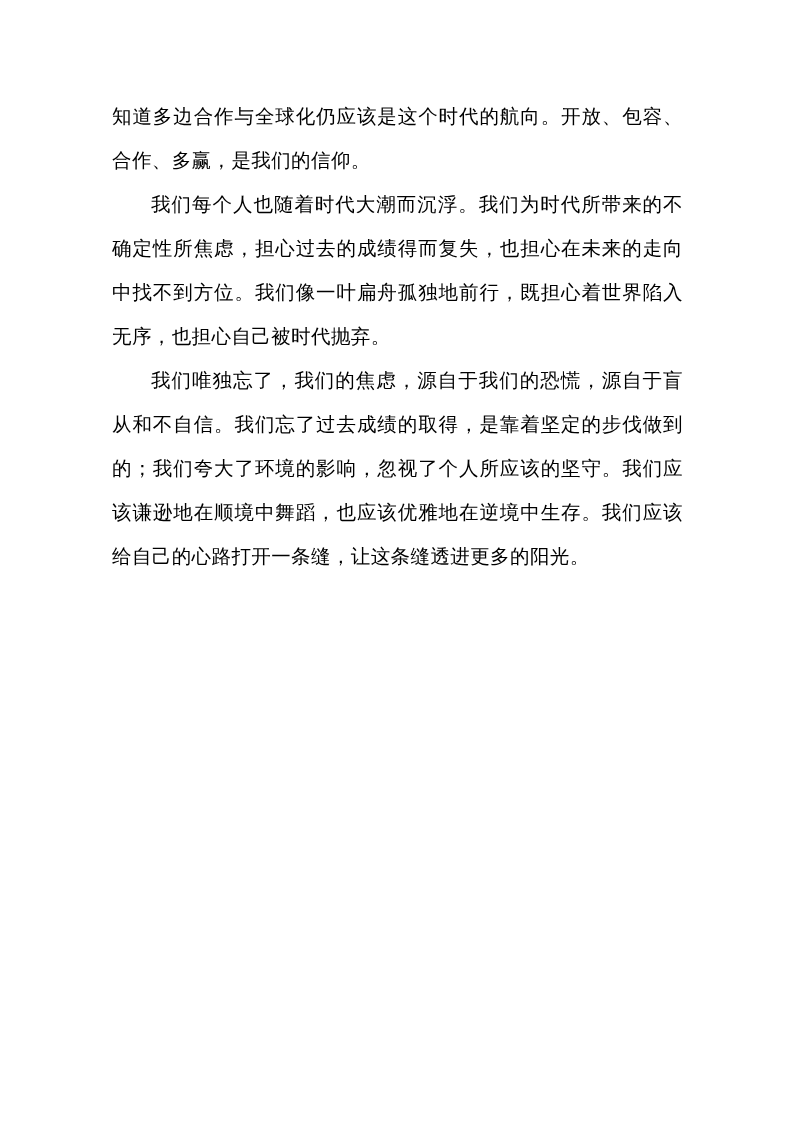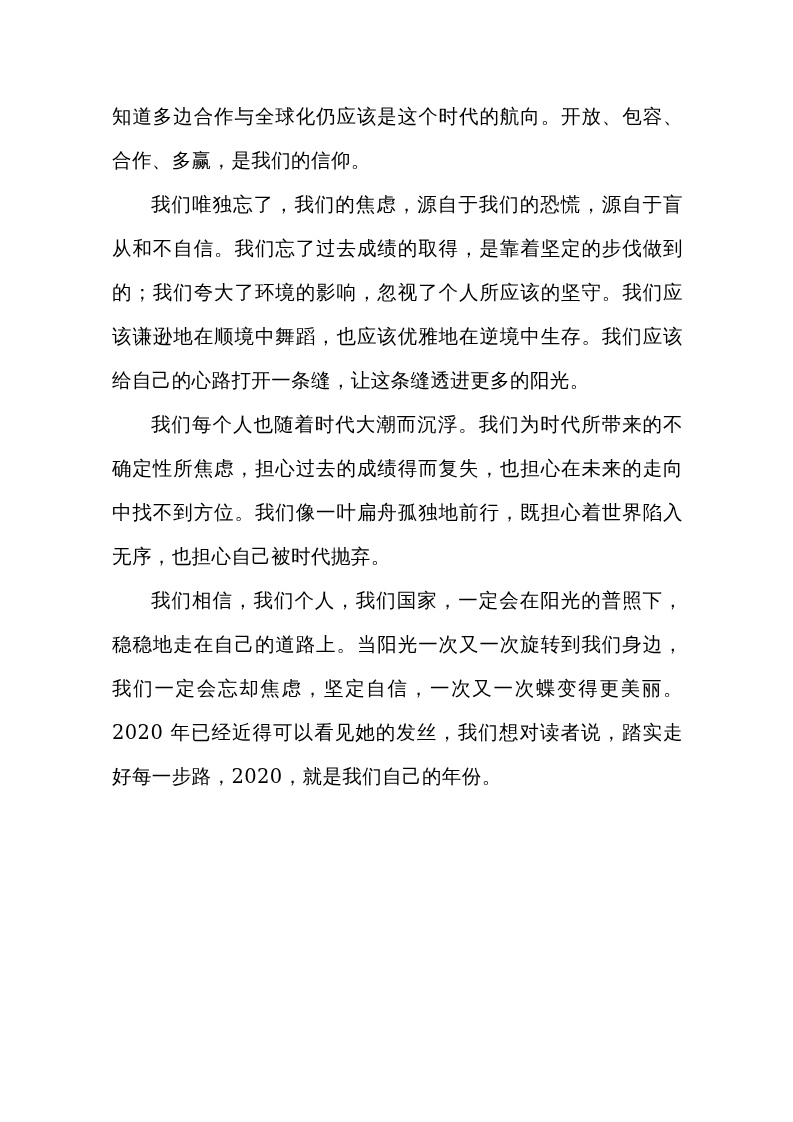--- a/index.html
+++ b/index.html
@@ -36,17 +36,16 @@
   .para.indent {
     text-indent: 2em;
   }
 </style>
 </head>
 <body>
 
 <div class="page">
   <div class="doc-body">
     <p class="para">知道多边合作与全球化仍应该是这个时代的航向。开放、包容、合作、多赢，是我们的信仰。</p>
+    <p class="para indent">我们每个人也随着时代大潮而沉浮。我们为时代所带来的不确定性所焦虑，担心过去的成绩得而复失，也担心在未来的走向中找不到方位。我们像一叶扁舟孤独地前行，既担心着世界陷入无序，也担心自己被时代抛弃。</p>
     <p class="para indent">我们唯独忘了，我们的焦虑，源自于我们的恐慌，源自于盲从和不自信。我们忘了过去成绩的取得，是靠着坚定的步伐做到的；我们夸大了环境的影响，忽视了个人所应该的坚守。我们应该谦逊地在顺境中舞蹈，也应该优雅地在逆境中生存。我们应该给自己的心路打开一条缝，让这条缝透进更多的阳光。</p>
-    <p class="para indent">我们每个人也随着时代大潮而沉浮。我们为时代所带来的不确定性所焦虑，担心过去的成绩得而复失，也担心在未来的走向中找不到方位。我们像一叶扁舟孤独地前行，既担心着世界陷入无序，也担心自己被时代抛弃。</p>
-    <p class="para indent">我们相信，我们个人，我们国家，一定会在阳光的普照下，稳稳地走在自己的道路上。当阳光一次又一次旋转到我们身边，我们一定会忘却焦虑，坚定自信，一次又一次蝶变得更美丽。2020 年已经近得可以看见她的发丝，我们想对读者说，踏实走好每一步路，2020，就是我们自己的年份。</p>
   </div>
 </div>
 
 </body></html>

